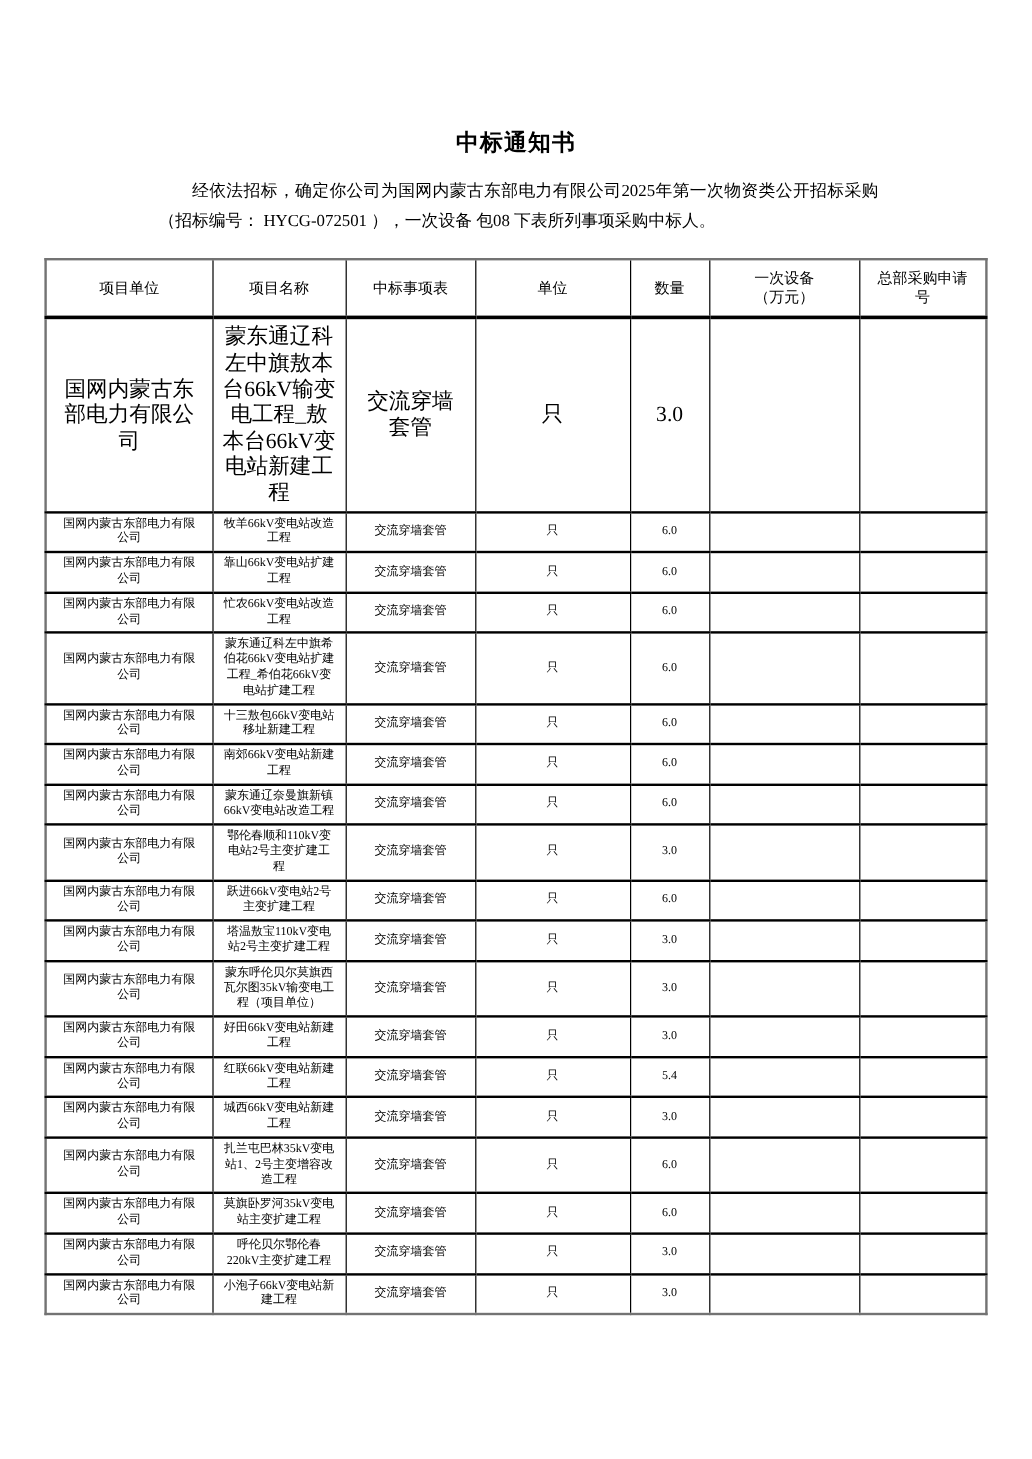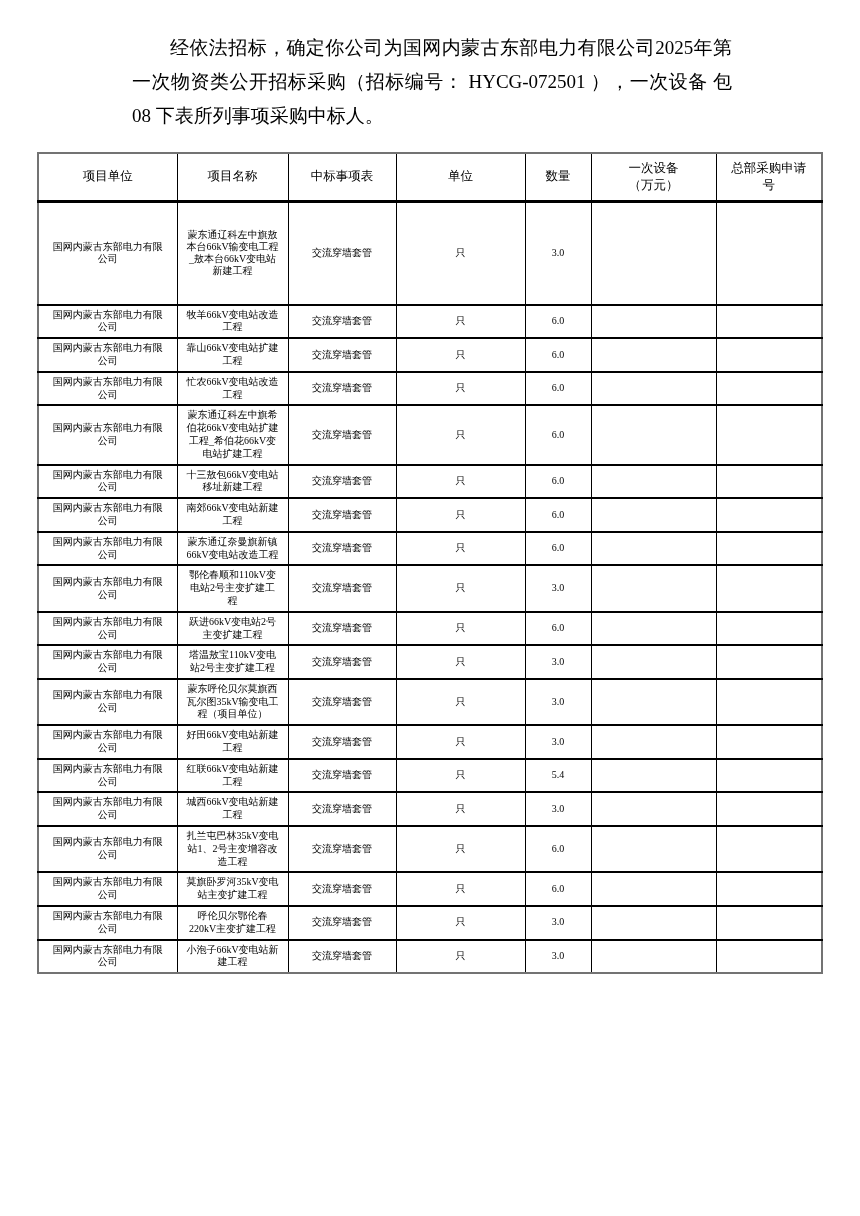--- a/index.html
+++ b/index.html
@@ -23,22 +23,22 @@
     font-size: 19px;
     font-weight: bold;
     letter-spacing: 1px;
   }
   .addressee {
     margin: 74px 130px 0 132px;
     font-size: 15px;
     line-height: 1.2;
   }
   .body-para {
-    margin: 31px 128px 0 132px;
-    font-size: 19px;
+    margin: 15px 128px 0 132px;
+    font-size: 14px;
     line-height: 1.8;
     text-indent: 2em;
     text-align: justify;
   }
   .table-title {
     margin: 14px 0 0 0;
     text-align: center;
     font-size: 14.5px;
     font-weight: bold;
   }
@@ -68,37 +68,38 @@
   .award-table tbody td {
     font-size: 10px;
     line-height: 1.28;
     padding: 3px 8px;
     border-top: 2px solid #000;
   }
   .award-table tbody td.col-unit-name {
     padding: 3px 12px;
   }
   .award-table tbody tr.large-row td {
-    font-size: 10px;
+    font-size: 18px;
     line-height: 1.2;
     padding: 4px 12px;
     height: 93px;
   }
   .award-table tbody tr.large-row td.col-project-name {
     padding: 4px 8px;
   }
   .award-table tbody tr:first-child td {
     border-top: none;
   }
 </style>
 </head>
 <body>
 
 <div class="page">
 
+  <h1 class="doc-title">中标通知书</h1>
 
 
   <p class="body-para">经依法招标，确定你公司为国网内蒙古东部电力有限公司2025年第一次物资类公开招标采购（招标编号： HYCG-072501 ），一次设备 包08 下表所列事项采购中标人。</p>
 
 
   <table class="award-table">
     <colgroup>
       <col style="width:139px">
       <col style="width:111px">
       <col style="width:108px">

